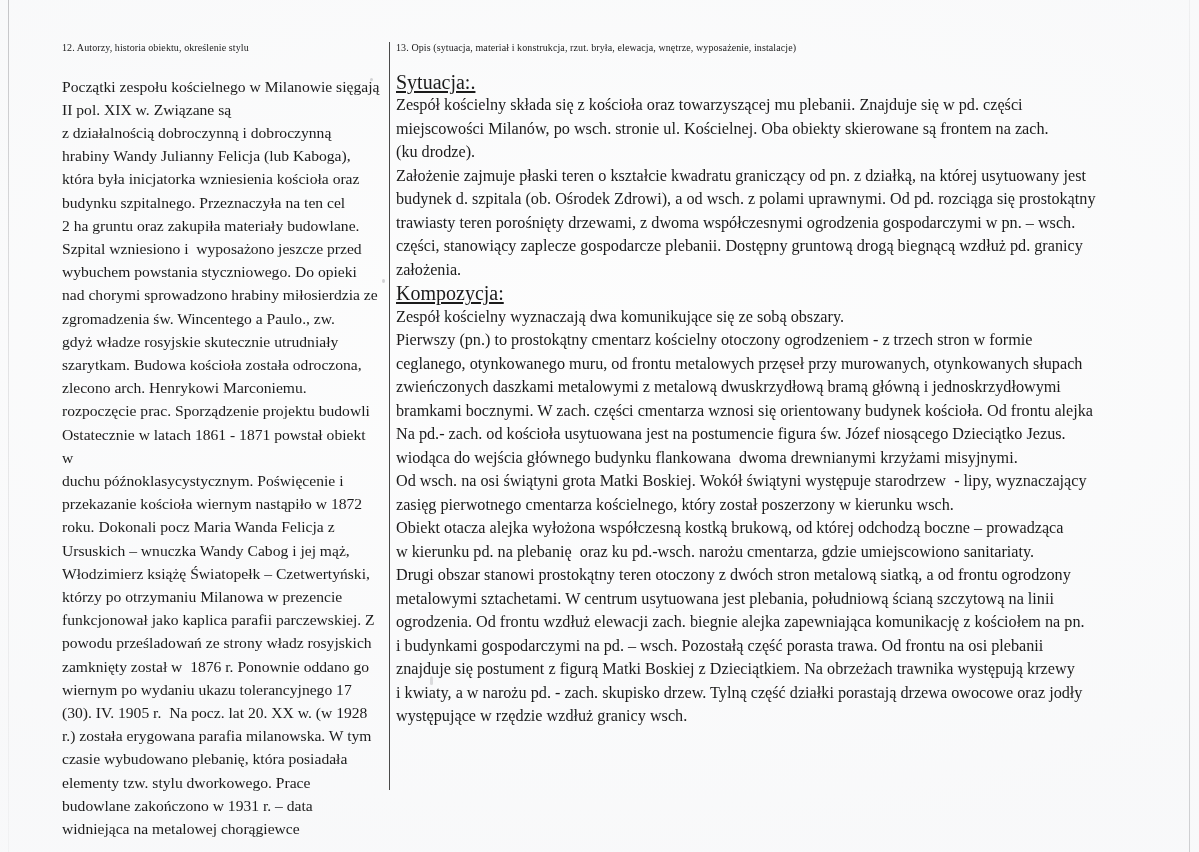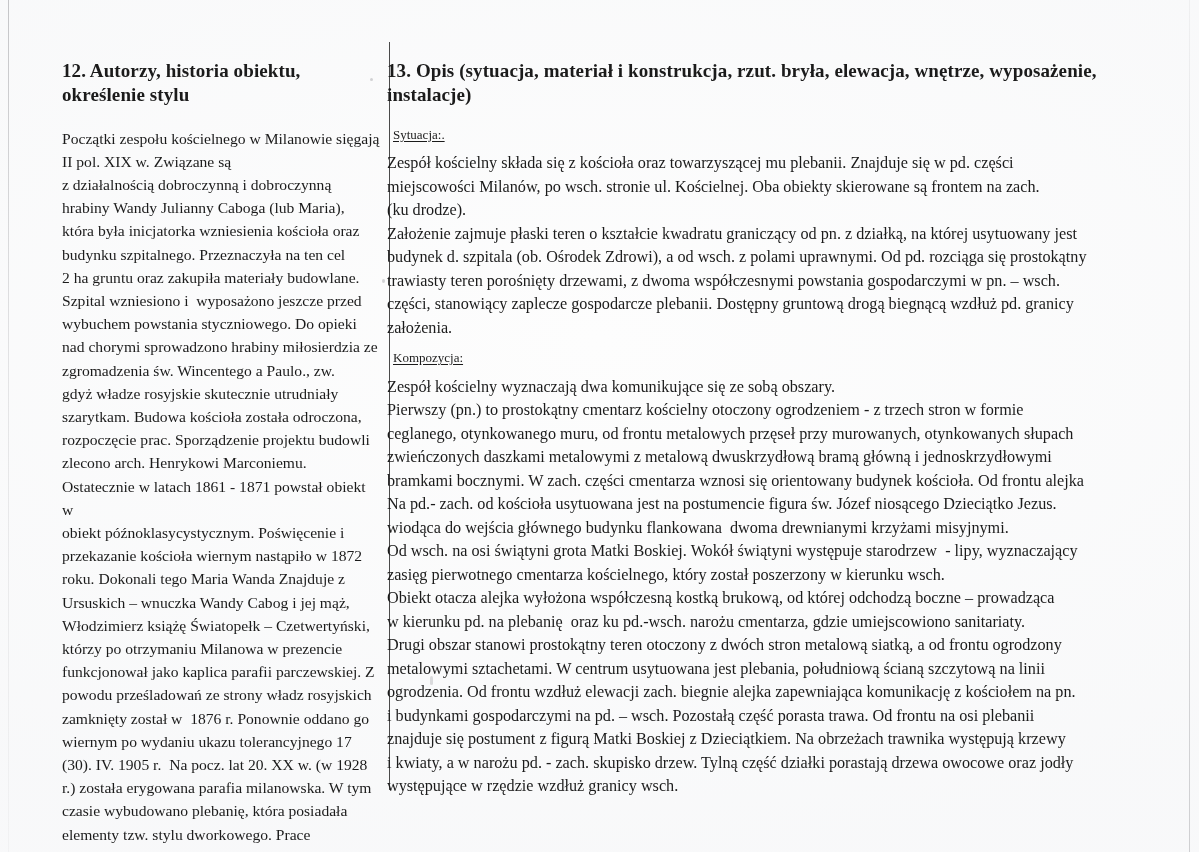--- a/index.html
+++ b/index.html
@@ -61,48 +61,48 @@
     width: 1px;
     height: 748px;
     background: #4a4a4a;
   }
 
   .column {
     position: absolute;
     top: 42px;
   }
   #col-left  { left: 62px;  width: 318px; }
-  #col-right { left: 387px; width: 780px; }
+  #col-right { left: 396px; width: 780px; }
 
   .section-heading {
-    font-weight: bold;
-    font-size: 19px;
+    font-weight: normal;
+    font-size: 10px;
     letter-spacing: 0.1px;
     line-height: 1.25;
-    margin: 17px 0 20px 0;
+    margin: 0 0 20px 0;
   }
   #col-right .section-heading {
     margin-bottom: 16px;
   }
 
   .body-block {
     font-size: 16.2px;
     line-height: 23.5px;
     text-align: left;
     margin: 0;
   }
   #col-left .body-block { font-size: 15.6px; line-height: 23.2px; }
 
   .sub-heading {
     display: block;
     text-decoration: underline;
     text-underline-offset: 2px;
-    font-size: 13px;
+    font-size: 20px;
     line-height: 23.5px;
-    margin: 6px;
+    margin: 0;
   }
   .para {
     display: block;
     margin: 0;
   }
   
   .para .ln { display: block; white-space: pre; }
   #col-left .para .ln { white-space: pre-wrap; }
 </style>
 </head>
@@ -119,36 +119,36 @@
 
   <div id="column-divider"></div>
 
   <div class="column" id="col-left">
     <h2 class="section-heading">12. Autorzy, historia obiektu, określenie stylu</h2>
     <div class="body-block">
       <span class="para" id="left-body">
           <span class="ln">Początki zespołu kościelnego w Milanowie sięgają</span>
           <span class="ln">II pol. XIX w. Związane są</span>
           <span class="ln">z działalnością dobroczynną i dobroczynną</span>
-          <span class="ln">hrabiny Wandy Julianny Caboga (lub Maria),</span>
+          <span class="ln">hrabiny Wandy Julianny Felicja (lub Kaboga),</span>
           <span class="ln">która była inicjatorka wzniesienia kościoła oraz</span>
           <span class="ln">budynku szpitalnego. Przeznaczyła na ten cel</span>
           <span class="ln">2 ha gruntu oraz zakupiła materiały budowlane.</span>
           <span class="ln">Szpital wzniesiono i  wyposażono jeszcze przed</span>
           <span class="ln">wybuchem powstania styczniowego. Do opieki</span>
           <span class="ln">nad chorymi sprowadzono hrabiny miłosierdzia ze</span>
           <span class="ln">zgromadzenia św. Wincentego a Paulo., zw.</span>
           <span class="ln">gdyż władze rosyjskie skutecznie utrudniały</span>
           <span class="ln">szarytkam. Budowa kościoła została odroczona,</span>
+          <span class="ln">zlecono arch. Henrykowi Marconiemu.</span>
           <span class="ln">rozpoczęcie prac. Sporządzenie projektu budowli</span>
-          <span class="ln">zlecono arch. Henrykowi Marconiemu.</span>
           <span class="ln">Ostatecznie w latach 1861 - 1871 powstał obiekt w</span>
-          <span class="ln">obiekt późnoklasycystycznym. Poświęcenie i</span>
+          <span class="ln">duchu późnoklasycystycznym. Poświęcenie i</span>
           <span class="ln">przekazanie kościoła wiernym nastąpiło w 1872</span>
-          <span class="ln">roku. Dokonali tego Maria Wanda Znajduje z</span>
+          <span class="ln">roku. Dokonali pocz Maria Wanda Felicja z</span>
           <span class="ln">Ursuskich – wnuczka Wandy Cabog i jej mąż,</span>
           <span class="ln">Włodzimierz książę Światopełk – Czetwertyński,</span>
           <span class="ln">którzy po otrzymaniu Milanowa w prezencie</span>
           <span class="ln">funkcjonował jako kaplica parafii parczewskiej. Z</span>
           <span class="ln">powodu prześladowań ze strony władz rosyjskich</span>
           <span class="ln">zamknięty został w  1876 r. Ponownie oddano go</span>
           <span class="ln">wiernym po wydaniu ukazu tolerancyjnego 17</span>
           <span class="ln">(30). IV. 1905 r.  Na pocz. lat 20. XX w. (w 1928</span>
           <span class="ln">r.) została erygowana parafia milanowska. W tym</span>
           <span class="ln">czasie wybudowano plebanię, która posiadała</span>
@@ -164,21 +164,21 @@
     <div class="body-block">
       <div id="right-subsections">
           <div>
             <span class="sub-heading">Sytuacja:.</span>
             <span class="para">
               <span class="ln">Zespół kościelny składa się z kościoła oraz towarzyszącej mu plebanii. Znajduje się w pd. części</span>
               <span class="ln">miejscowości Milanów, po wsch. stronie ul. Kościelnej. Oba obiekty skierowane są frontem na zach.</span>
               <span class="ln">(ku drodze).</span>
               <span class="ln">Założenie zajmuje płaski teren o kształcie kwadratu graniczący od pn. z działką, na której usytuowany jest</span>
               <span class="ln">budynek d. szpitala (ob. Ośrodek Zdrowi), a od wsch. z polami uprawnymi. Od pd. rozciąga się prostokątny</span>
-              <span class="ln">trawiasty teren porośnięty drzewami, z dwoma współczesnymi powstania gospodarczymi w pn. – wsch.</span>
+              <span class="ln">trawiasty teren porośnięty drzewami, z dwoma współczesnymi ogrodzenia gospodarczymi w pn. – wsch.</span>
               <span class="ln">części, stanowiący zaplecze gospodarcze plebanii. Dostępny gruntową drogą biegnącą wzdłuż pd. granicy</span>
               <span class="ln">założenia.</span>
             </span>
           </div>
           <div>
             <span class="sub-heading">Kompozycja:</span>
             <span class="para">
               <span class="ln">Zespół kościelny wyznaczają dwa komunikujące się ze sobą obszary.</span>
               <span class="ln">Pierwszy (pn.) to prostokątny cmentarz kościelny otoczony ogrodzeniem - z trzech stron w formie</span>
               <span class="ln">ceglanego, otynkowanego muru, od frontu metalowych przęseł przy murowanych, otynkowanych słupach</span>

